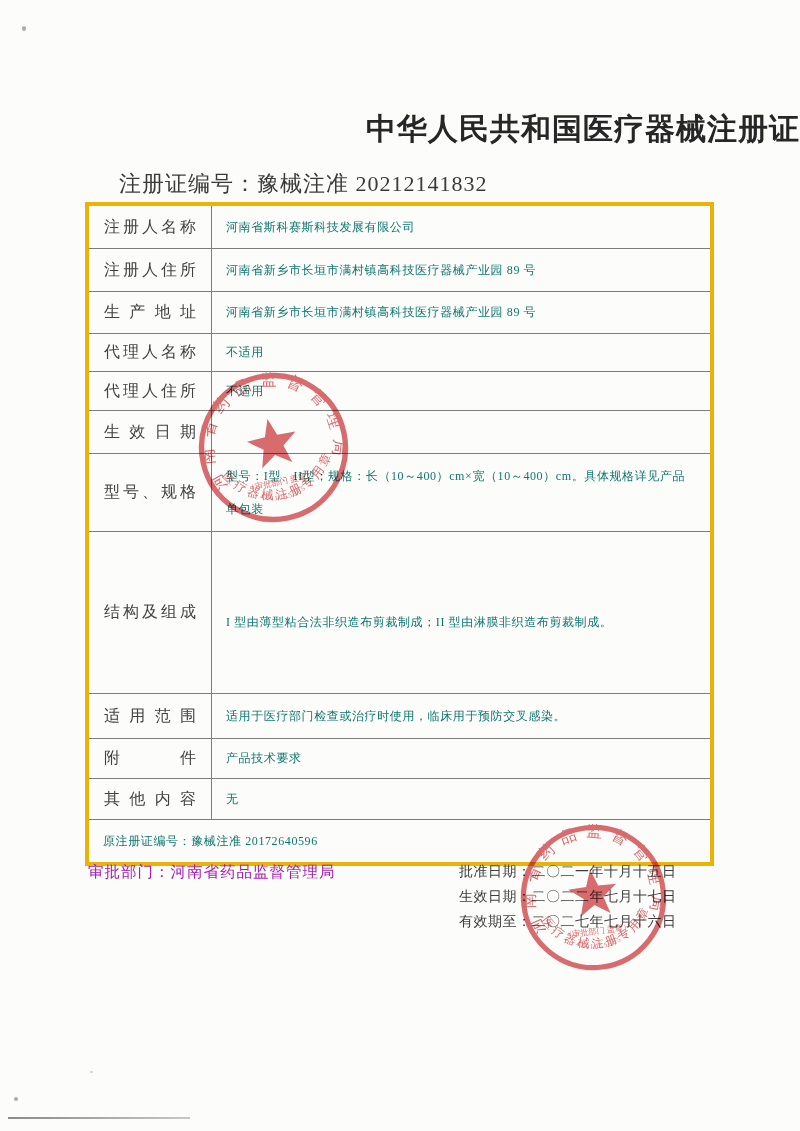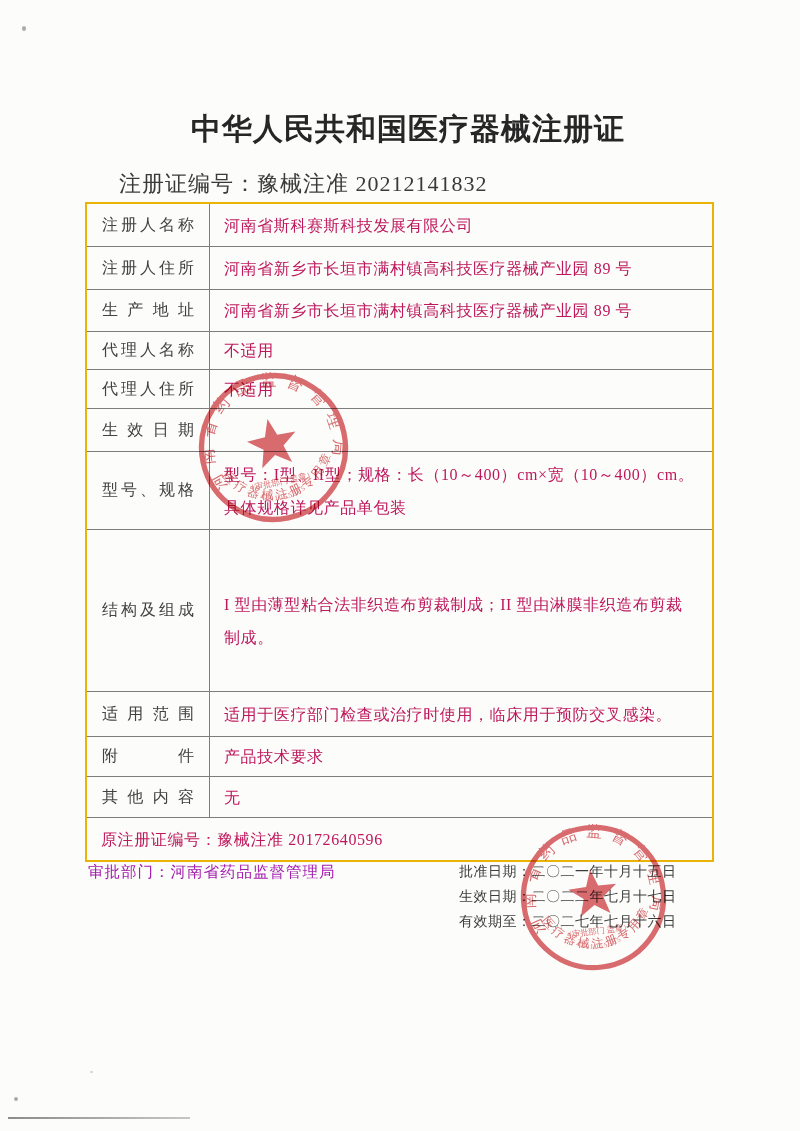--- a/index.html
+++ b/index.html
@@ -10,52 +10,52 @@
     background:#fcfcfa;
     font-family:"Liberation Serif","DejaVu Serif",serif;
     color:#3b3b3b;
     overflow:hidden;
   }
   .speck { position:absolute; background:#8f8f8f; border-radius:50%; opacity:.75; }
   .scan-line { position:absolute; height:2px; background:linear-gradient(to right,#6f6f6f,#b9b9b9); opacity:.8; }
 
   .title {
     position:absolute; top:109px; left:0; right:0;
-    text-align:center;
+    text-align:right;
     font-size:30px; font-weight:bold; color:#262626;
     letter-spacing:1px;
     padding-left:16px;
   }
   .regno {
     position:absolute; top:169px; left:119px;
     font-size:22px; letter-spacing:1px; color:#3a3a3a;
   }
 
   .cert-table {
     position:absolute; left:85px; top:202px; width:629px;
-    border:2px solid #eab308;
+    border:4px solid #eab308;
     box-sizing:border-box;
     background:transparent;
   }
   .row { display:flex; border-bottom:1px solid #7d7d7d; box-sizing:border-box; }
   .row:last-child { border-bottom:none; }
   .cell-label {
     width:123px; flex:0 0 123px;
     border-right:1px solid #7d7d7d;
     display:flex; align-items:center;
     font-size:16px; color:#424242;
     box-sizing:border-box;
     padding:0 15px;
   }
   .cell-label span { display:inline-block; width:100%; text-align:justify; text-align-last:justify; }
   .cell-value {
     flex:1; display:flex; align-items:center;
     padding:4px 14px;
-    font-size:16px; letter-spacing:0.6px; line-height:33px;
-    color:#be185d;
+    font-size:12px; letter-spacing:0.6px; line-height:33px;
+    color:#0f766e;
     box-sizing:border-box;
   }
   .r0{height:43px}.r1{height:43px}.r2{height:42px}.r3{height:38px}.r4{height:39px}
   .r5{height:43px}.r6{height:78px}.r7{height:162px}.r8{height:45px}.r9{height:40px}
   .r10{height:41px}.r11{height:42px}
   .r7 .cell-value { align-items:center; padding-top:24px; }
 
   .approval {
     position:absolute; left:88px; top:862px;
     font-size:15.5px; letter-spacing:1px; color:#a21caf;

